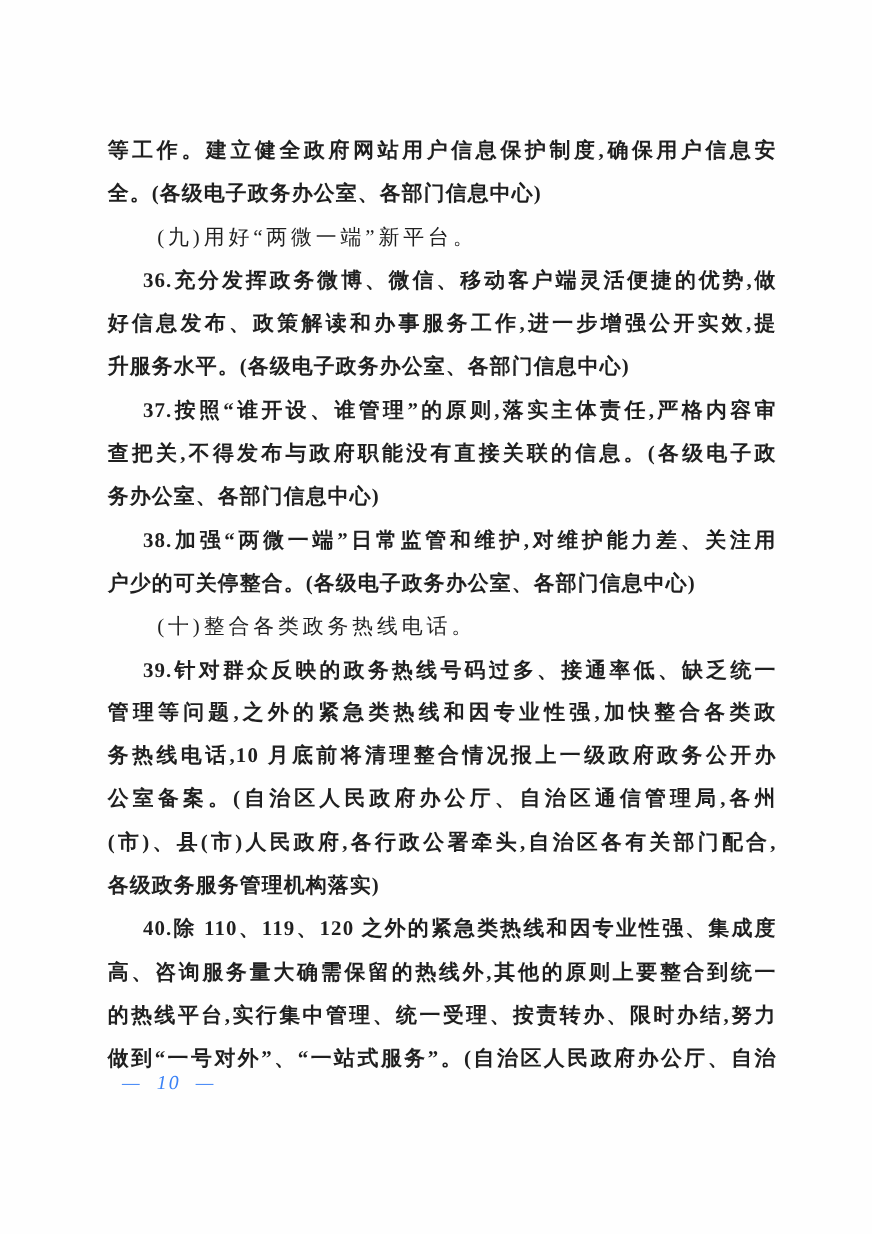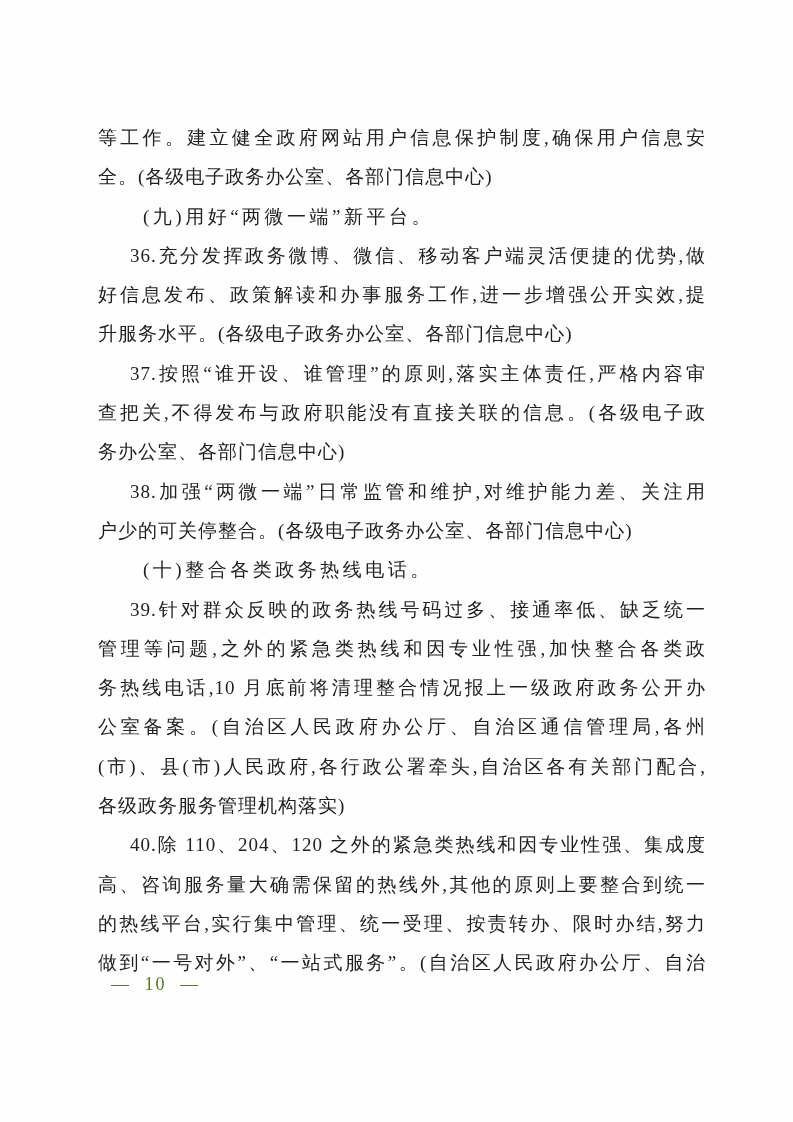--- a/index.html
+++ b/index.html
@@ -21,41 +21,43 @@
     left: 98px;
     top: 118px;
     width: 608px;
   }
   .ln {
     height: 39.3px;
     line-height: 39.3px;
     font-size: 19px;
     letter-spacing: 1px;
     white-space: nowrap;
+    font-weight: bold;
   }
   .j {
     text-align: justify;
     text-align-last: justify;
   }
   .ind {
     text-indent: 32px;
   }
   .hd {
     font-weight: normal;
     text-indent: 45px;
     letter-spacing: 3.5px;
   }
   .footer {
     position: absolute;
     left: 111px;
     top: 974px;
     font-size: 18px;
     letter-spacing: 2px;
     word-spacing: 7px;
-    color: #4d7c0f;
+    color: #3b82f6;
+    font-style: italic;
   }
 </style>
 </head>
 <body>
 
 <div class="page">
   <div class="textblock">
     <div class="ln j">等工作。建立健全政府网站用户信息保护制度,确保用户信息安</div>
     <div class="ln">全。(各级电子政务办公室、各部门信息中心)</div>
     <div class="ln hd">(九)用好“两微一端”新平台。</div>
@@ -67,19 +69,19 @@
     <div class="ln">务办公室、各部门信息中心)</div>
     <div class="ln ind j">38.加强“两微一端”日常监管和维护,对维护能力差、关注用</div>
     <div class="ln">户少的可关停整合。(各级电子政务办公室、各部门信息中心)</div>
     <div class="ln hd">(十)整合各类政务热线电话。</div>
     <div class="ln ind j">39.针对群众反映的政务热线号码过多、接通率低、缺乏统一</div>
     <div class="ln j">管理等问题,之外的紧急类热线和因专业性强,加快整合各类政</div>
     <div class="ln j">务热线电话,10 月底前将清理整合情况报上一级政府政务公开办</div>
     <div class="ln j">公室备案。(自治区人民政府办公厅、自治区通信管理局,各州</div>
     <div class="ln j">(市)、县(市)人民政府,各行政公署牵头,自治区各有关部门配合,</div>
     <div class="ln">各级政务服务管理机构落实)</div>
-    <div class="ln ind j">40.除 110、204、120 之外的紧急类热线和因专业性强、集成度</div>
+    <div class="ln ind j">40.除 110、119、120 之外的紧急类热线和因专业性强、集成度</div>
     <div class="ln j">高、咨询服务量大确需保留的热线外,其他的原则上要整合到统一</div>
     <div class="ln j">的热线平台,实行集中管理、统一受理、按责转办、限时办结,努力</div>
     <div class="ln j">做到“一号对外”、“一站式服务”。(自治区人民政府办公厅、自治</div>
   </div>
   <div class="footer">— 10 —</div>
 </div>
 
 </body></html>

